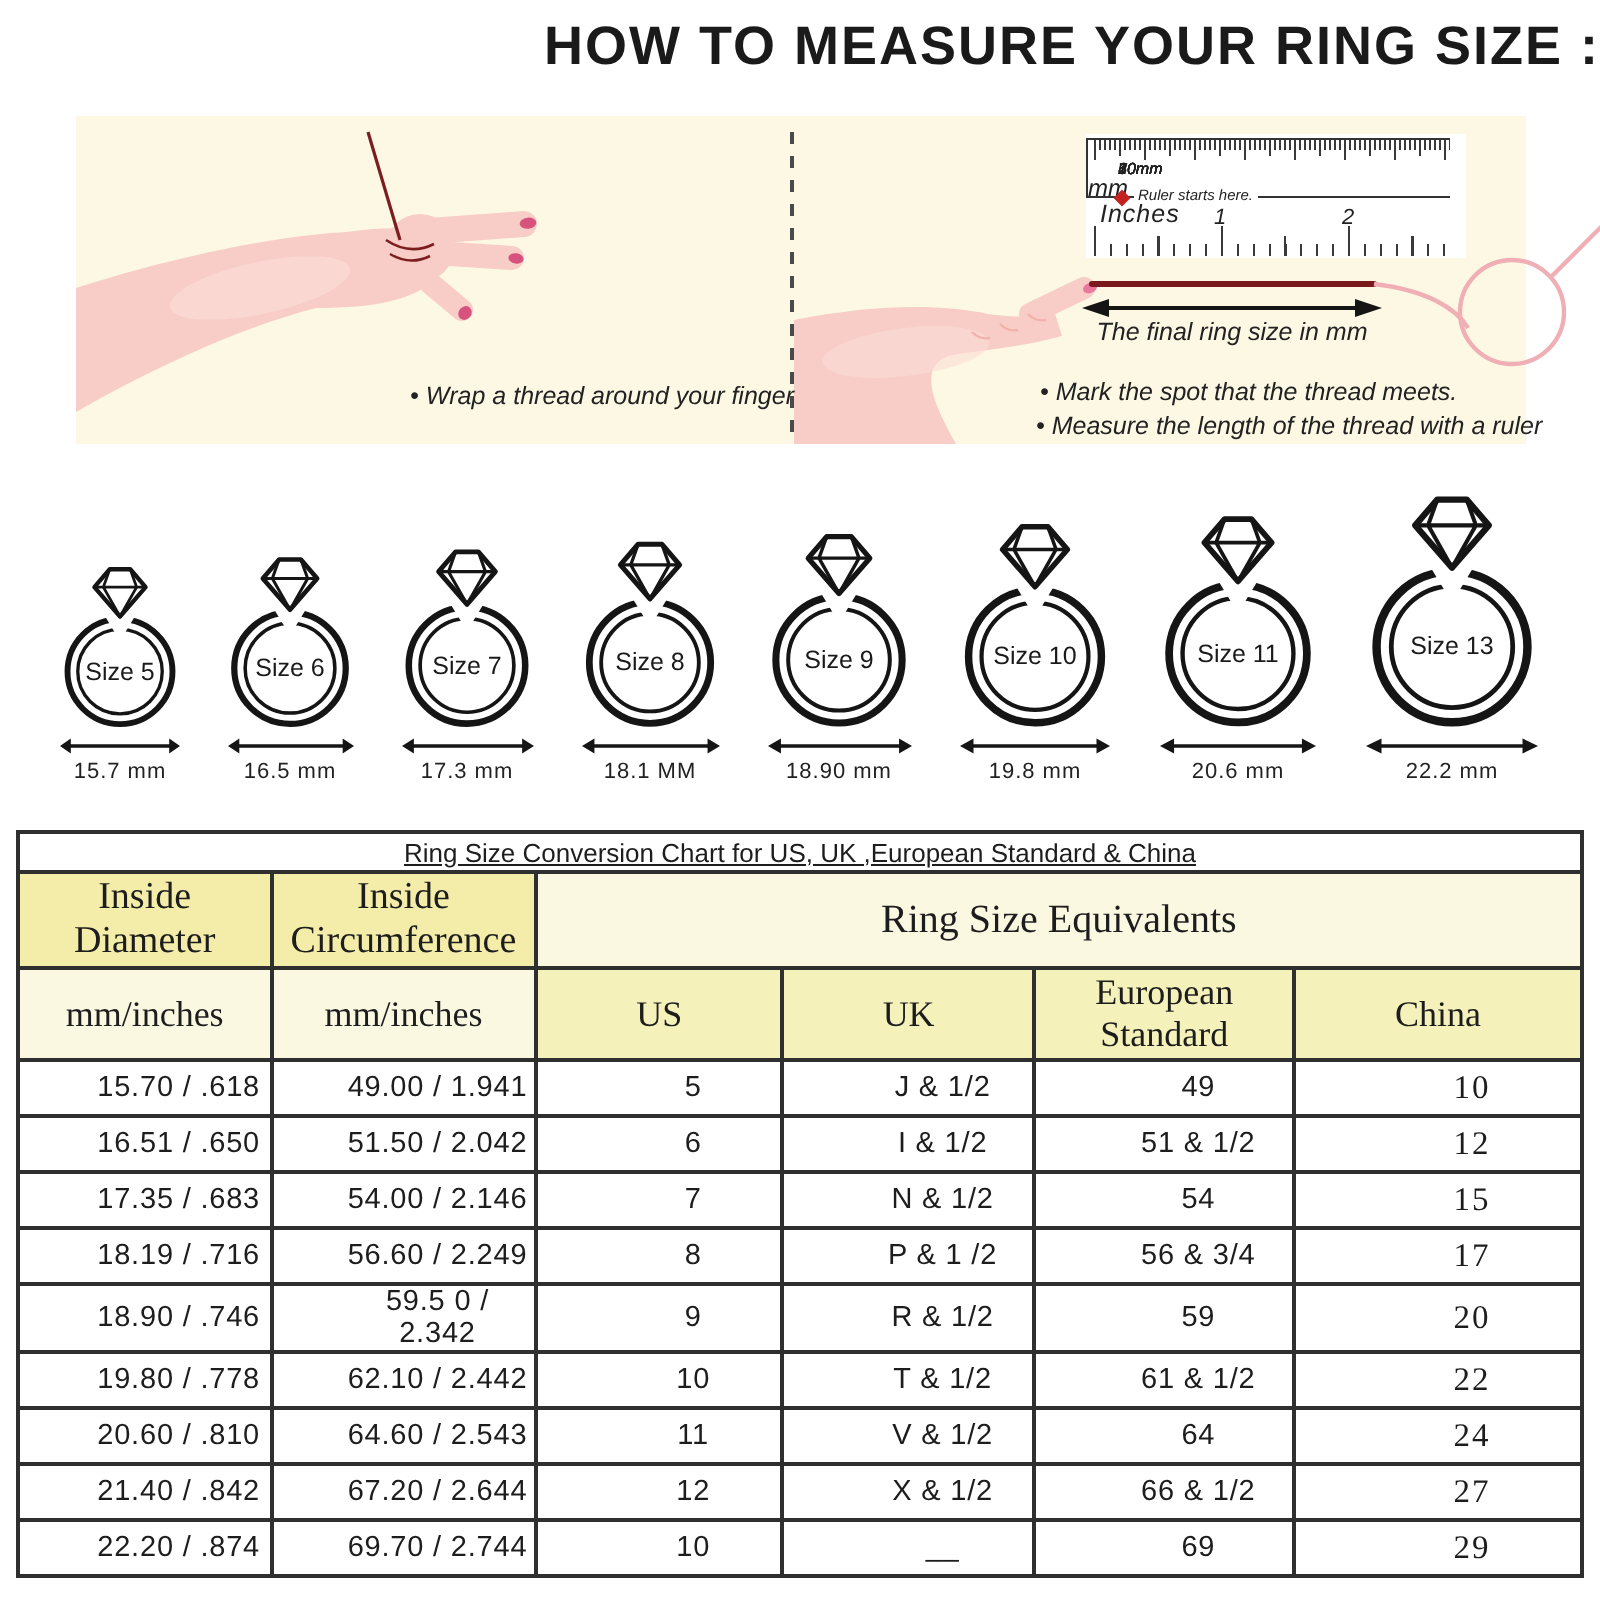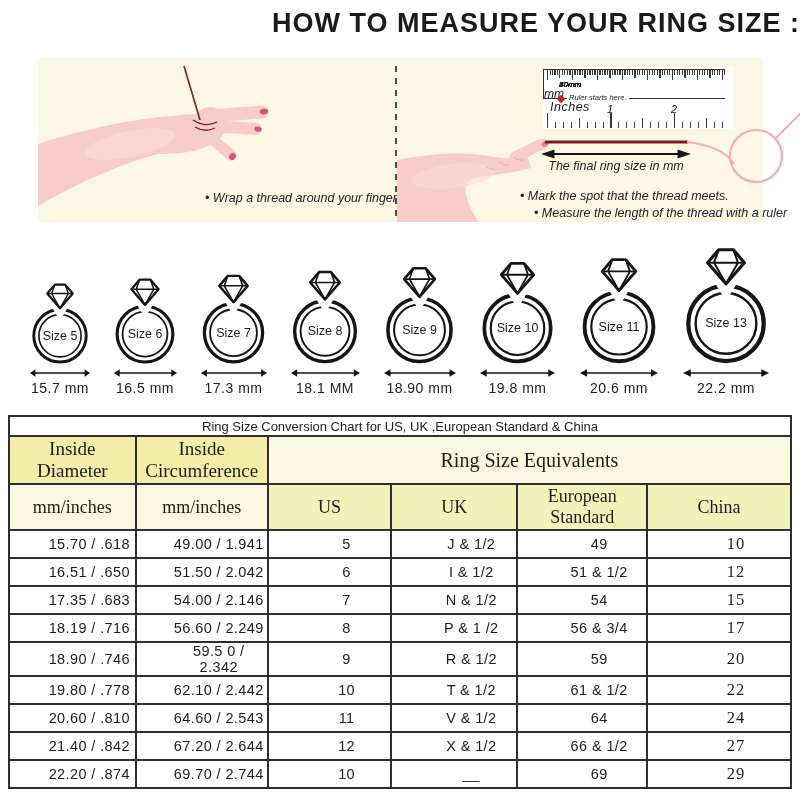--- a/index.html
+++ b/index.html
@@ -11,21 +11,21 @@
     font-size:27px;font-weight:600;letter-spacing:1px;color:#1a1a1a;}
 
   
   .band{position:absolute;left:38px;top:58px;width:725px;height:164px;background:#fdf8e4;font-style:italic;}
   .divider{position:absolute;left:357px;top:8px;width:2px;height:152px;
     background:repeating-linear-gradient(180deg,#4a4a4a 0 6px,transparent 6px 12px);}
   .hands{position:absolute;left:0;top:0;width:725px;height:164px;overflow:visible;}
   .bullet{position:absolute;font-size:12.5px;color:#222;white-space:nowrap;}
   .b-left{left:167px;top:133px;}
   .b-r1{left:482px;top:131px;}
-  .b-r2{left:496px;top:148px;}
+  .b-r2{left:480px;top:148px;}
 
   
   .ruler{position:absolute;left:505px;top:9px;width:190px;height:62px;background:#fff;}
   .ruler span{position:absolute;color:#222;}
   .rtop{position:absolute;left:0;top:2px;width:182px;border-top:1.5px solid #333;}
   .redge{position:absolute;left:0;top:2px;height:30px;border-left:1.3px solid #333;}
   .rline{position:absolute;left:0;top:31px;width:182px;border-top:1.3px solid #333;}
   .ticks{position:absolute;left:4px;width:178px;top:3px;height:10px;}
   .ticks i{position:absolute;left:0;right:0;top:0;}
   .t1{height:5px;background:repeating-linear-gradient(90deg,#3a3a3a 0 1px,transparent 1px 2.5px);}
@@ -50,35 +50,35 @@
     font-size:12.5px;color:#222;white-space:nowrap;}
 
   
   .rings{position:absolute;left:28px;right:28px;top:246px;display:flex;
          justify-content:space-between;align-items:flex-end;}
   .ring{display:flex;flex-direction:column;align-items:center;}
   .ring-art{position:relative;line-height:0;}
   .ring-label{position:absolute;left:0;right:0;top:65.6%;transform:translateY(-50%);
     text-align:center;font-size:12.5px;line-height:1;color:#1a1a1a;}
   .arr{height:10px;margin-top:4px;}
-  .ring-mm{margin-top:2px;font-size:14px;letter-spacing:.5px;color:#222;white-space:nowrap;}
+  .ring-mm{margin-top:2px;font-size:11px;letter-spacing:.5px;color:#222;white-space:nowrap;}
   .r0 .art{width:64px;height:82px}.r0 .arr{width:60px}
   .r1 .art{width:68px;height:87px}.r1 .arr{width:63px}
   .r2 .art{width:71px;height:91px}.r2 .arr{width:66px}
   .r3 .art{width:74px;height:95px}.r3 .arr{width:69px}
   .r4 .art{width:77px;height:99px}.r4 .arr{width:72px}
   .r5 .art{width:81px;height:104px}.r5 .arr{width:75px}
   .r6 .art{width:84px;height:108px}.r6 .arr{width:78px}
   .r7 .art{width:88px;height:113px}.r7 .arr{width:82px}
   .r8 .art{width:92px;height:118px}.r8 .arr{width:86px}
 
   
   table.conv{position:absolute;left:8px;top:415px;width:784px;border-collapse:collapse;background:#fff;}
   table.conv td{border:2px solid #2f2f2f;text-align:center;vertical-align:middle;padding:0 2px;}
-  tr.tt td{height:18px;font-size:13px;}
+  tr.tt td{height:18px;font-size:13px;text-decoration:underline;}
   tr.gh td{height:46px;font-family:"Liberation Serif",serif;font-size:19px;background:#f3eda9;}
   tr.gh td.eq{background:#fbf8e2;font-size:20px;}
   tr.sh td{height:44px;font-family:"Liberation Serif",serif;font-size:18px;background:#f5f1ba;}
   tr.sh td.pale{background:#fbf8e2;}
   tr.br td{height:26px;font-size:14.5px;letter-spacing:.4px;padding-left:36px;}
   tr.br td.china{font-family:"Liberation Serif",serif;font-size:16.5px;letter-spacing:1px;}
 </style>
 </head>
 <body>
 

